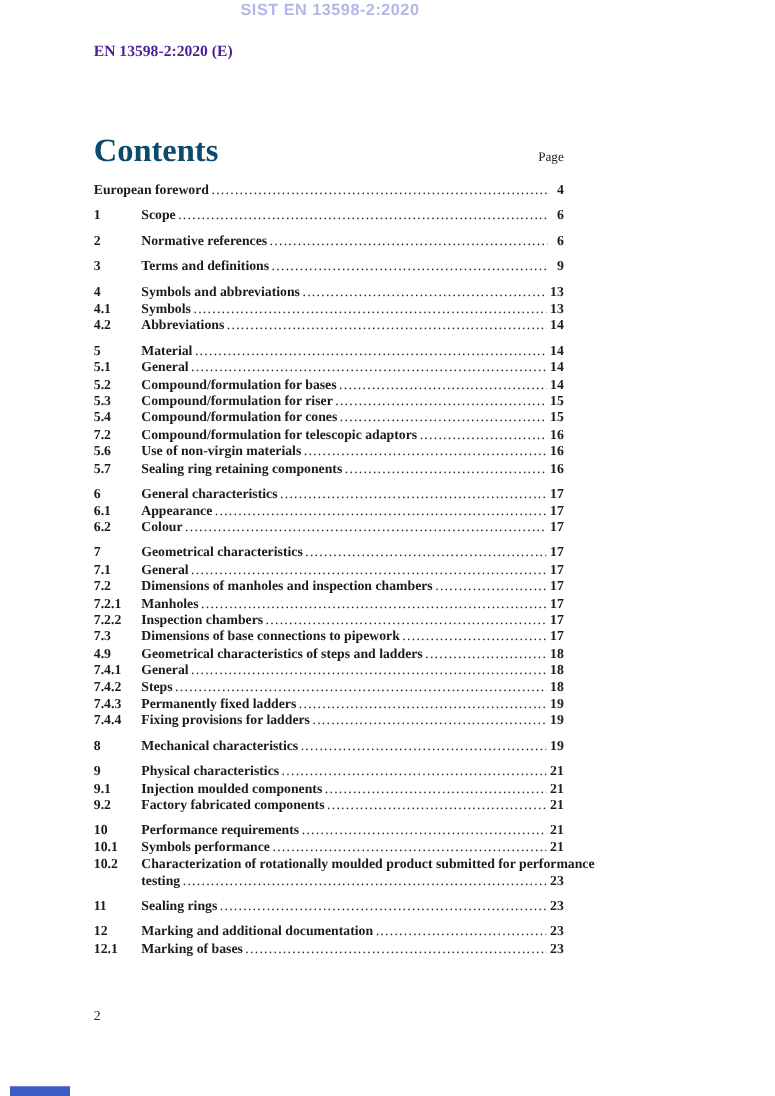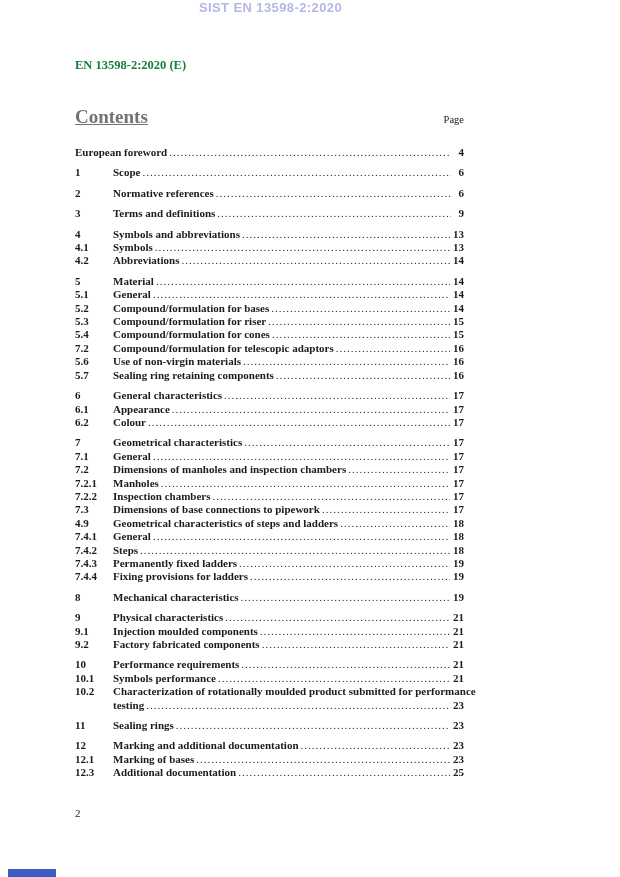--- a/index.html
+++ b/index.html
@@ -12,58 +12,55 @@
     height: 877px;
     font-family: "Liberation Serif", serif;
     color: #1b1b1b;
   }
   .page {
     position: relative;
     width: 528px;
     height: 877px;
     background: #ffffff;
     overflow: hidden;
-    padding-left: 13px;
   }
   .watermark {
     position: absolute;
     top: 0px;
     left: 0;
     right: 0;
     text-align: center;
     font-family: "Liberation Sans", sans-serif;
     font-weight: bold;
     font-size: 13px;
     letter-spacing: 0.4px;
     color: #b5b7e6;
   }
   .doc-ref {
     position: absolute;
     top: 34px;
     left: 75px;
     font-weight: bold;
     font-size: 12.5px;
-    color: #15803d;
-    margin-top: 24px;
+    color: #4c1d95;
   }
   .contents-head {
     position: absolute;
     top: 106px;
     left: 75px;
     right: 77px;
     display: flex;
     justify-content: space-between;
     align-items: baseline;
   }
   .contents-title {
     margin: 0;
-    font-size: 19px;
+    font-size: 26px;
     font-weight: bold;
-    color: #737373;
-    text-decoration: underline;
+    color: #0c4a6e;
   }
   .page-label {
     font-size: 10.5px;
     color: #222222;
   }
   .toc {
     position: absolute;
     top: 146px;
     left: 75px;
     right: 77px;
@@ -356,23 +353,17 @@
         <span class="toc-title">Marking and additional documentation</span>
         <span class="toc-leader"></span>
         <span class="toc-page">23</span>
       </div>
       <div class="toc-row">
         <span class="toc-num">12.1</span>
         <span class="toc-title">Marking of bases</span>
         <span class="toc-leader"></span>
         <span class="toc-page">23</span>
       </div>
-      <div class="toc-row">
-        <span class="toc-num">12.3</span>
-        <span class="toc-title">Additional documentation</span>
-        <span class="toc-leader"></span>
-        <span class="toc-page">25</span>
-      </div>
     </div>
 
   <div class="folio">2</div>
   <div class="accent-bar" style="background: rgb(60, 94, 196);"></div>
 </div>
 
 </body></html>

